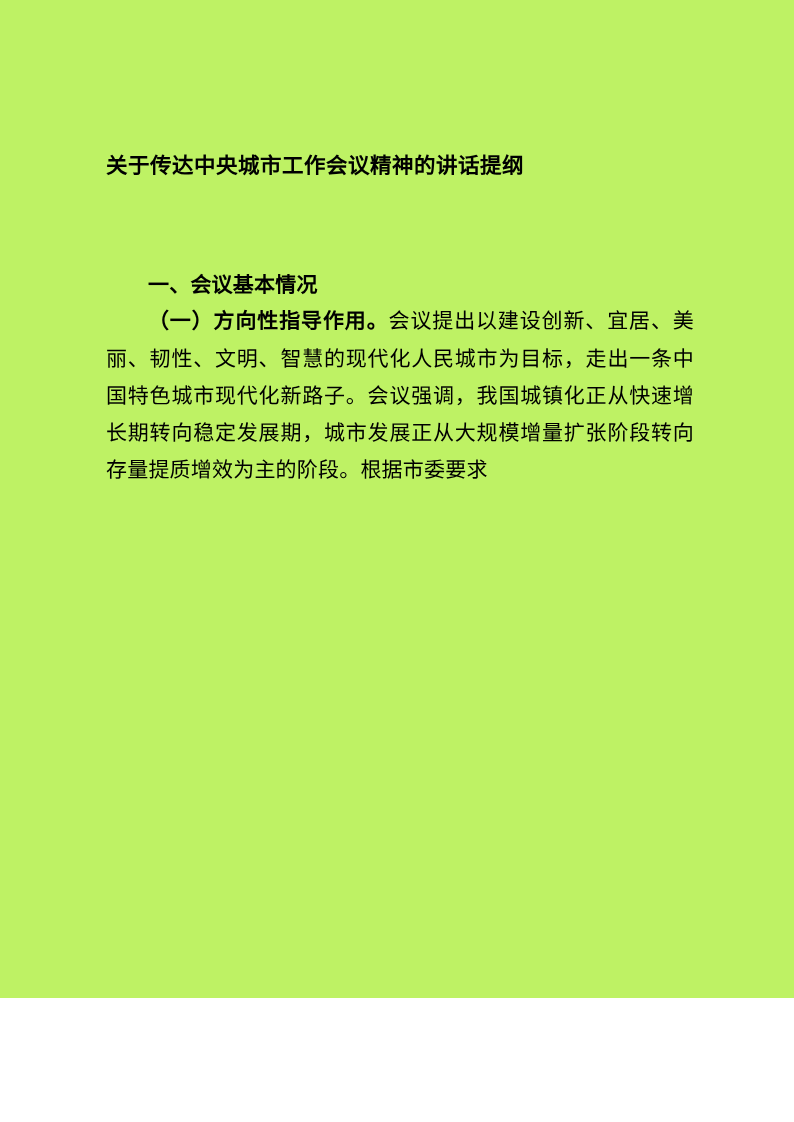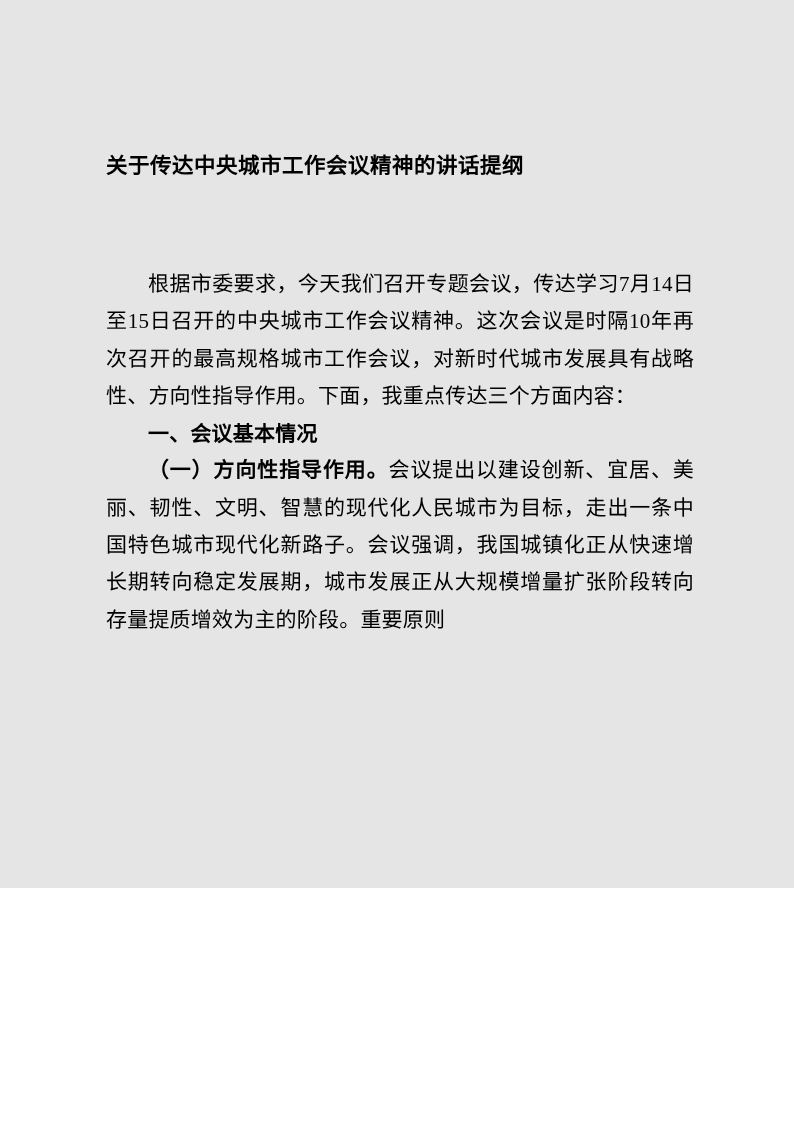--- a/index.html
+++ b/index.html
@@ -3,23 +3,23 @@
 <meta charset="utf-8">
 <style>
   html, body {
     margin: 0;
     padding: 0;
     background: #ffffff;
   }
   .page {
     position: relative;
     width: 794px;
-    height: 888px;
+    height: 998px;
     margin: 0 auto;
-    background: #e5e5e5;
+    background: #bef264;
     color: #000000;
     font-family: "Liberation Serif", serif;
     overflow: hidden;
   }
   .doc-title {
     position: absolute;
     left: 106px;
     top: 152px;
     width: 588px;
     margin: 0;
@@ -77,23 +77,22 @@
   }
 </style>
 </head>
 <body>
 
 <div class="page">
 
   <h1 class="doc-title">关于传达中央城市工作会议精神的讲话提纲</h1>
 
   <div class="doc-body" id="doc-body">
-      <p class="indent"><span class="run">根据市委要求，今天我们召开专题会议，传达学习7月14日至15日召开的中央城市工作会议精神。这次会议是时隔10年再次召开的最高规格城市工作会议，对新时代城市发展具有战略性、方向性指导作用。下面，我重点传达三个方面内容：</span></p>
       <p class="heading"><span class="run-bold">一、会议基本情况</span></p>
-      <p class="indent"><span class="run-bold">（一）方向性指导作用。</span><span class="run">会议提出以建设创新、宜居、美丽、韧性、文明、智慧的现代化人民城市为目标，走出一条中国特色城市现代化新路子。会议强调，我国城镇化正从快速增长期转向稳定发展期，城市发展正从大规模增量扩张阶段转向存量提质增效为主的阶段。重要原则</span></p>
+      <p class="indent"><span class="run-bold">（一）方向性指导作用。</span><span class="run">会议提出以建设创新、宜居、美丽、韧性、文明、智慧的现代化人民城市为目标，走出一条中国特色城市现代化新路子。会议强调，我国城镇化正从快速增长期转向稳定发展期，城市发展正从大规模增量扩张阶段转向存量提质增效为主的阶段。根据市委要求</span></p>
     </div>
 
   <div class="page-footer">
     <span class="dash">—</span>
     <span class="num">1</span>
     <span class="dash">—</span>
   </div>
 
 </div>
 

